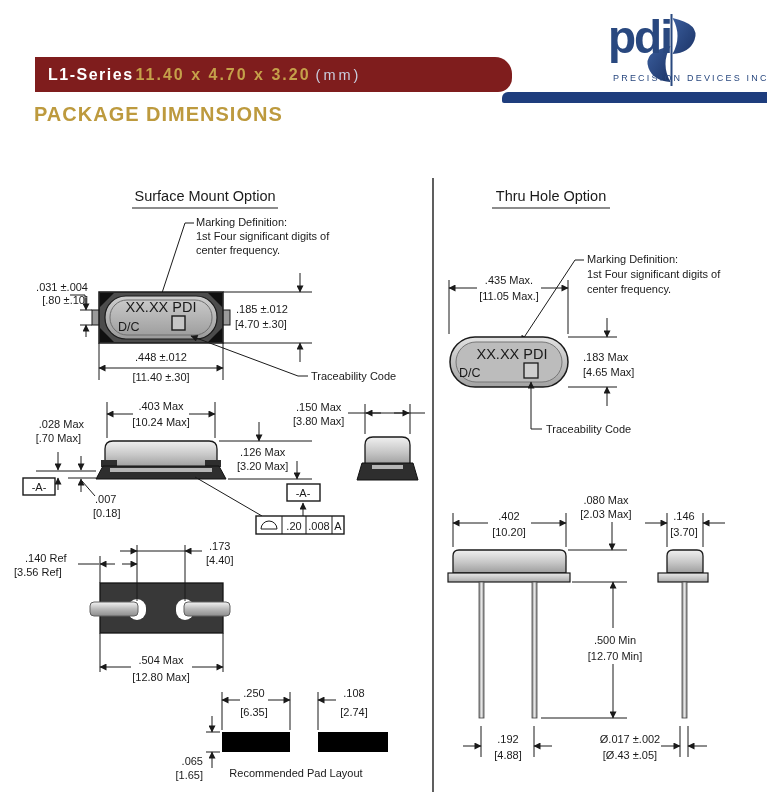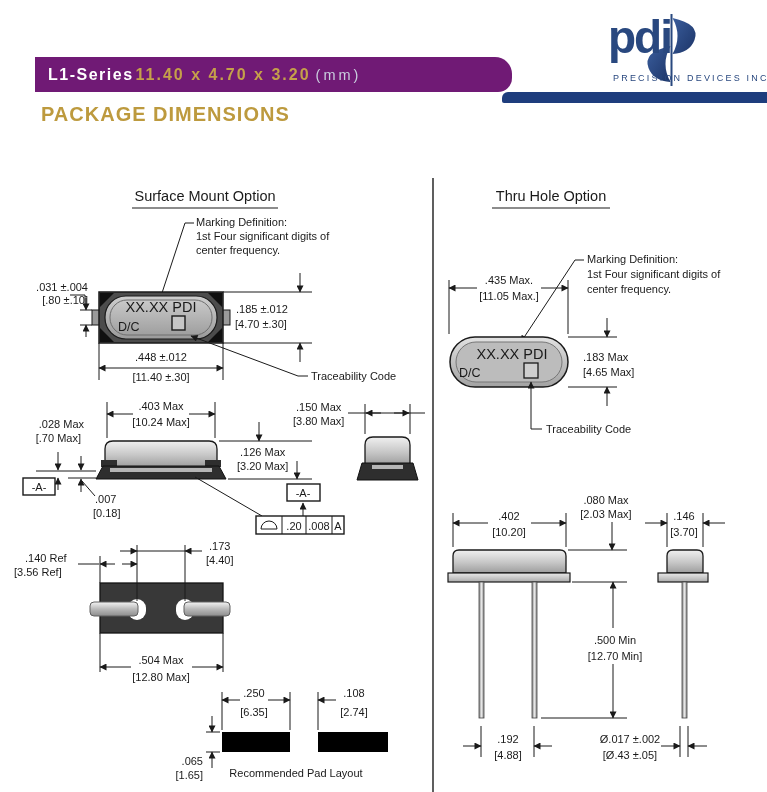--- a/index.html
+++ b/index.html
@@ -1,29 +1,29 @@
 <!DOCTYPE html>
 <html><head>
 <meta charset="utf-8">
 <style>
   html,body{margin:0;padding:0;background:#ffffff;}
   .page{position:relative;width:767px;height:792px;background:#fff;overflow:hidden;
         font-family:"Liberation Sans",sans-serif;-webkit-font-smoothing:antialiased;}
   .abs{position:absolute;}
   
-  .banner{left:35px;top:57px;width:477px;height:35px;background:#701a75;
+  .banner{left:35px;top:57px;width:477px;height:35px;background:#7f1d1d;
           border-radius:0 17px 14px 0;display:flex;align-items:center;padding-left:13px;box-sizing:border-box;}
   .banner .series{color:#ffffff;font-weight:bold;font-size:16px;letter-spacing:1.5px;}
   .banner .dims{color:#c5a04a;font-weight:bold;font-size:16px;letter-spacing:2px;margin-left:2px;}
   .banner .units{color:#c9cede;font-size:14.5px;letter-spacing:3px;margin-left:5px;}
   .banner-bar{left:502px;top:92px;width:265px;height:11px;background:#1e3d7d;border-radius:6px 0 0 2px;}
   .logo{left:563px;top:8px;width:204px;height:84px;}
   .wordmark{left:608px;top:14px;font-size:46px;font-weight:bold;color:#29487f;letter-spacing:-2px;line-height:1;}
   .tagline{left:613px;top:73px;font-size:9px;color:#29487f;letter-spacing:2.2px;font-weight:500;white-space:nowrap;}
-  .page-title{left:41px;top:103px;font-size:20px;font-weight:bold;color:#bd9a3e;letter-spacing:1px;}
+  .page-title{left:34px;top:103px;font-size:20px;font-weight:bold;color:#bd9a3e;letter-spacing:1px;}
   .tol-note{left:31px;top:128px;font-size:11px;font-weight:bold;color:#1d3568;white-space:pre;}
   svg text{font-family:"Liberation Sans",sans-serif;fill:#1a1a1a;}
   .d{font-size:11px;}              
   .t{font-size:14.5px;}            
   .mark{font-size:14.5px;}         
   .mark2{font-size:12.5px;}
 </style>
 </head>
 <body>
 

